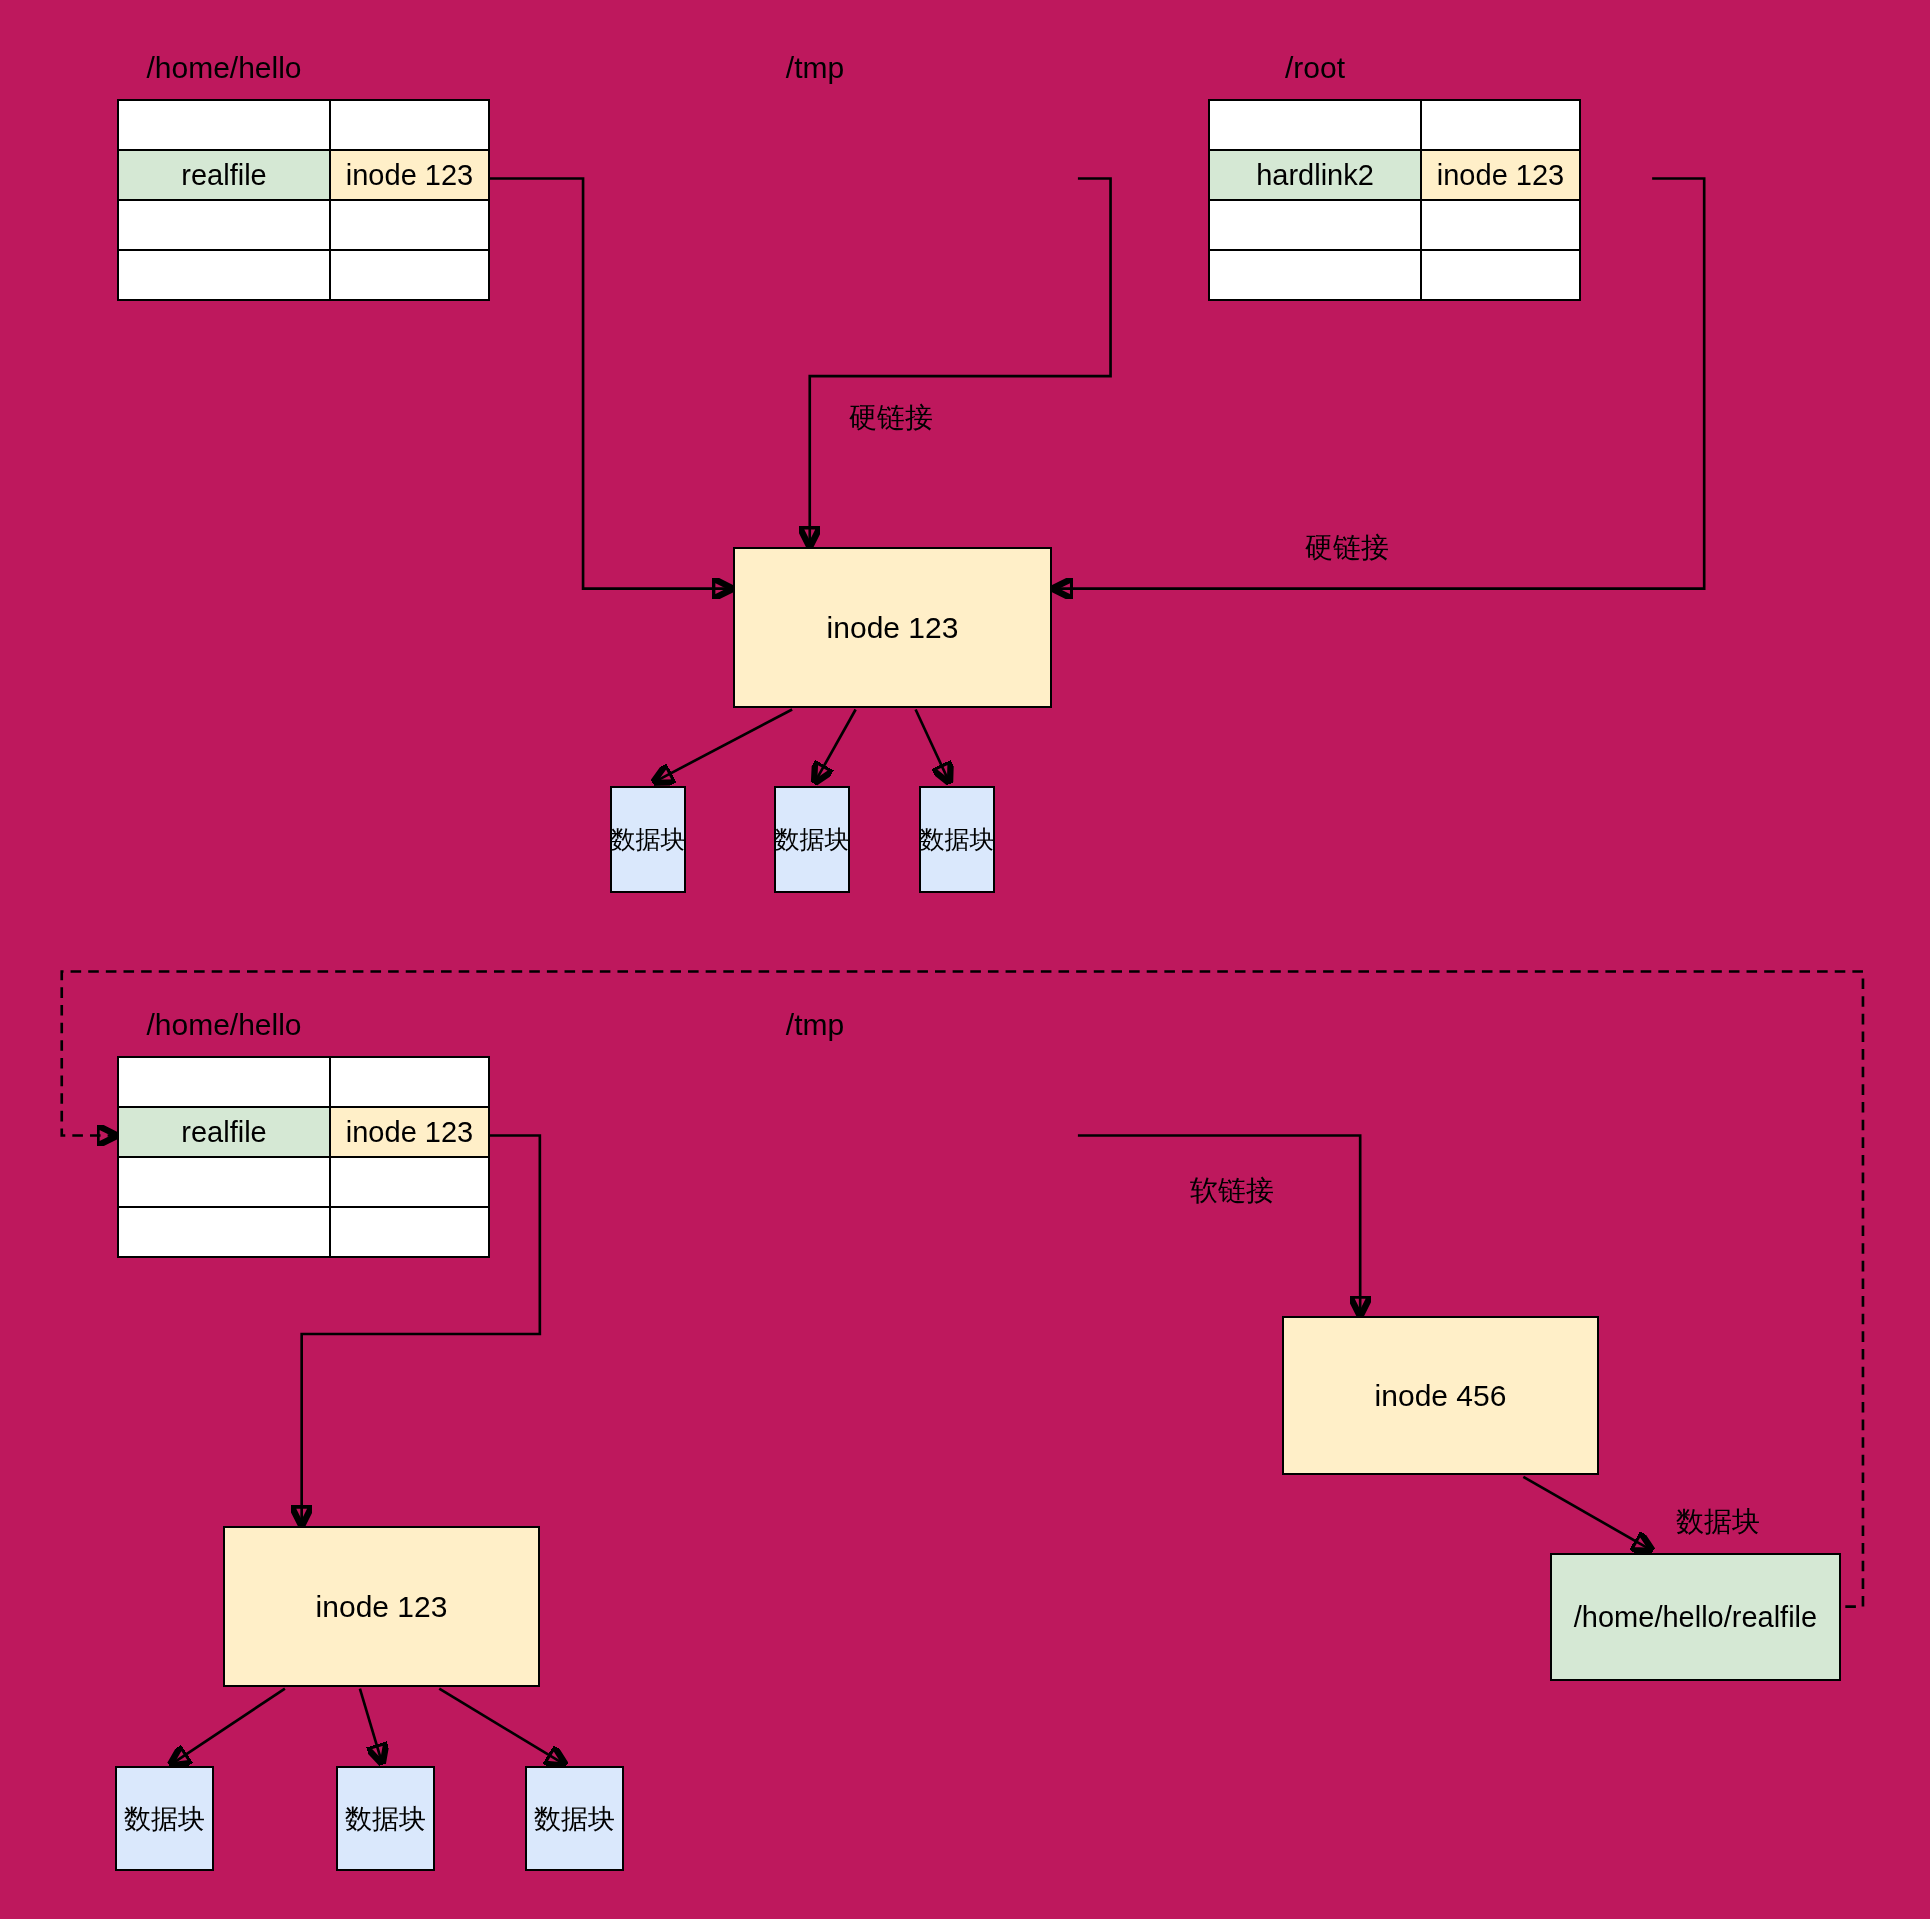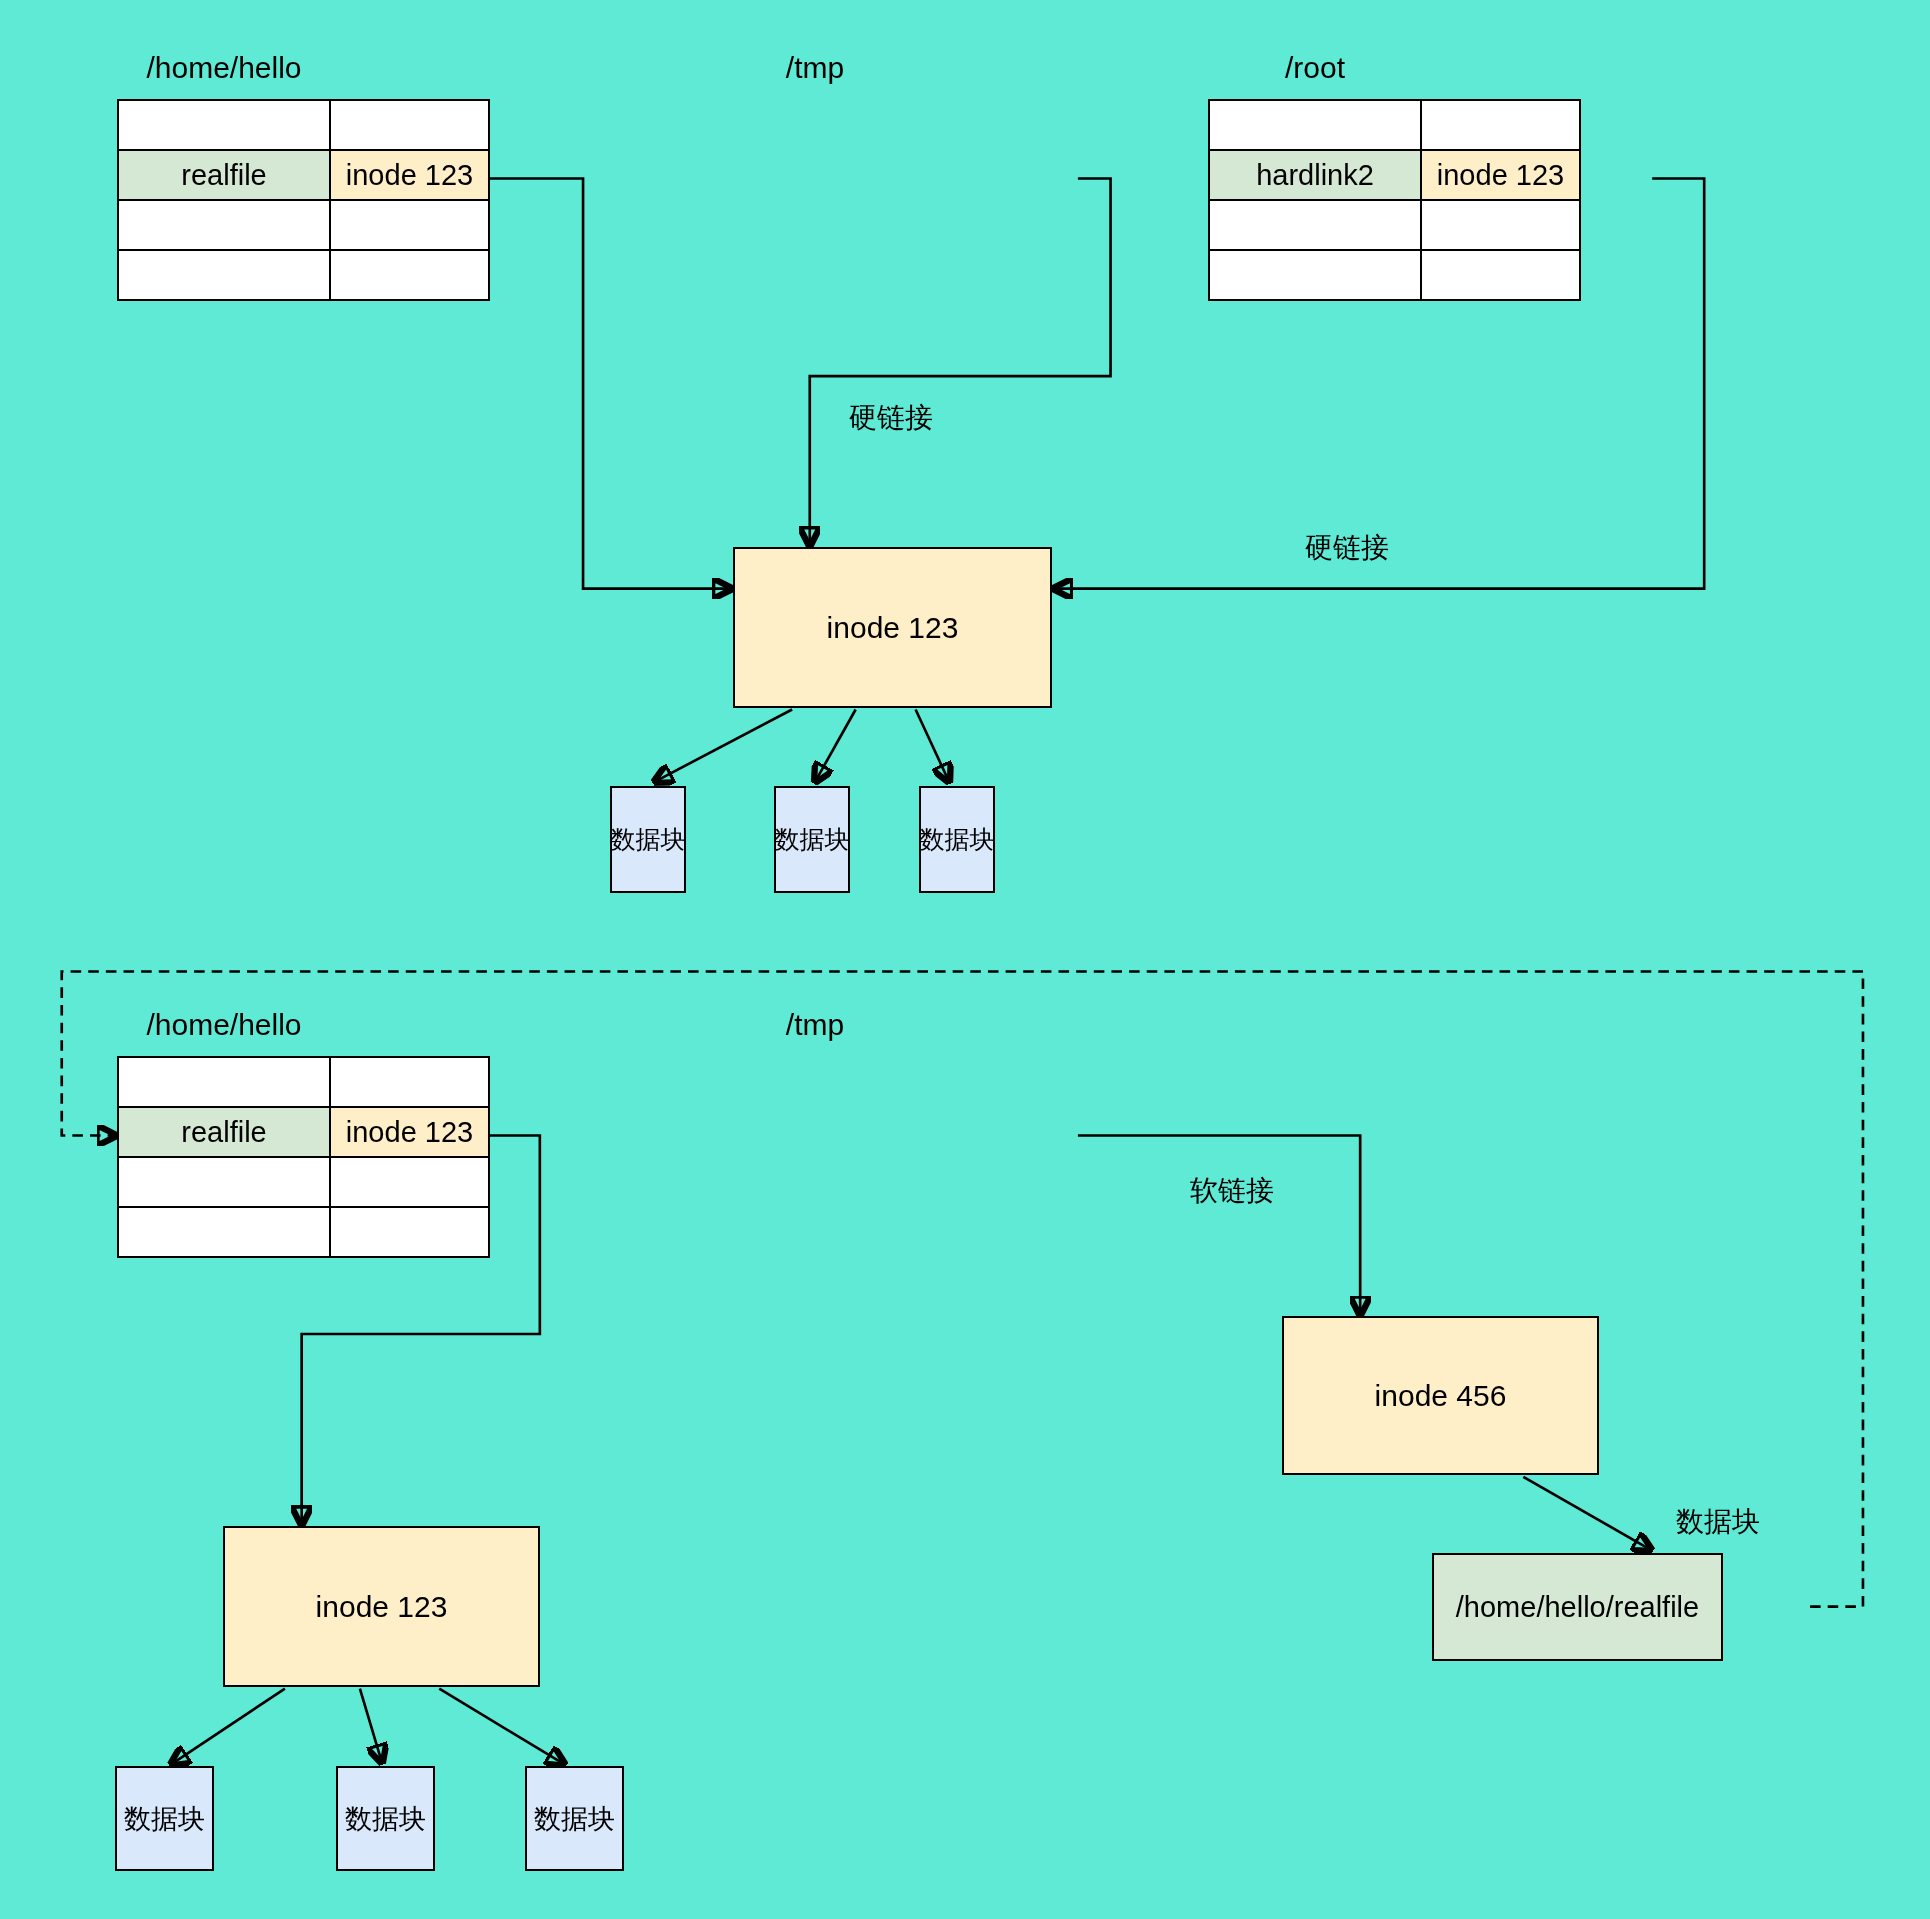--- a/index.html
+++ b/index.html
@@ -5,21 +5,21 @@
   * { box-sizing: border-box; margin: 0; padding: 0; }
   html, body { background: #ffffff; }
   body {
     font-family: "Liberation Sans", "DejaVu Sans", sans-serif;
     color: #000;
   }
   .canvas {
     position: relative;
     width: 1930px;
     height: 1920px;
-    background: #5eead4;
+    background: #be185d;
     overflow: hidden;
   }
   .wires {
     position: absolute;
     left: 0; top: 0;
     width: 1930px; height: 1920px;
     z-index: 1;
   }
   .wires path { stroke: #000; stroke-width: 3; fill: none; }
   .wires path.dashed { stroke-dasharray: 12 8; }
@@ -212,20 +212,20 @@
   </div>
 
   <div class="link-label" style="left:1166px; top:1172px;">软链接</div>
 
   <div class="inode-box" style="left:223px; top:1526px; width:317px; height:161px;">inode 123</div>
 
   <div class="inode-box" style="left:1282px; top:1316px; width:317px; height:159px;">inode 456</div>
 
   <div class="link-label" style="left:1652px; top:1503px;">数据块</div>
 
-  <div class="path-box" style="left:1432px; top:1553px; width:291px; height:108px;">/home/hello/realfile</div>
+  <div class="path-box" style="left:1550px; top:1553px; width:291px; height:128px;">/home/hello/realfile</div>
 
   <div class="data-block large" style="left:115px; top:1766px; width:99px; height:105px;">数据块</div>
   <div class="data-block large" style="left:336px; top:1766px; width:99px; height:105px;">数据块</div>
   <div class="data-block large" style="left:525px; top:1766px; width:99px; height:105px;">数据块</div>
 
 </div>
 
 
 </body></html>

